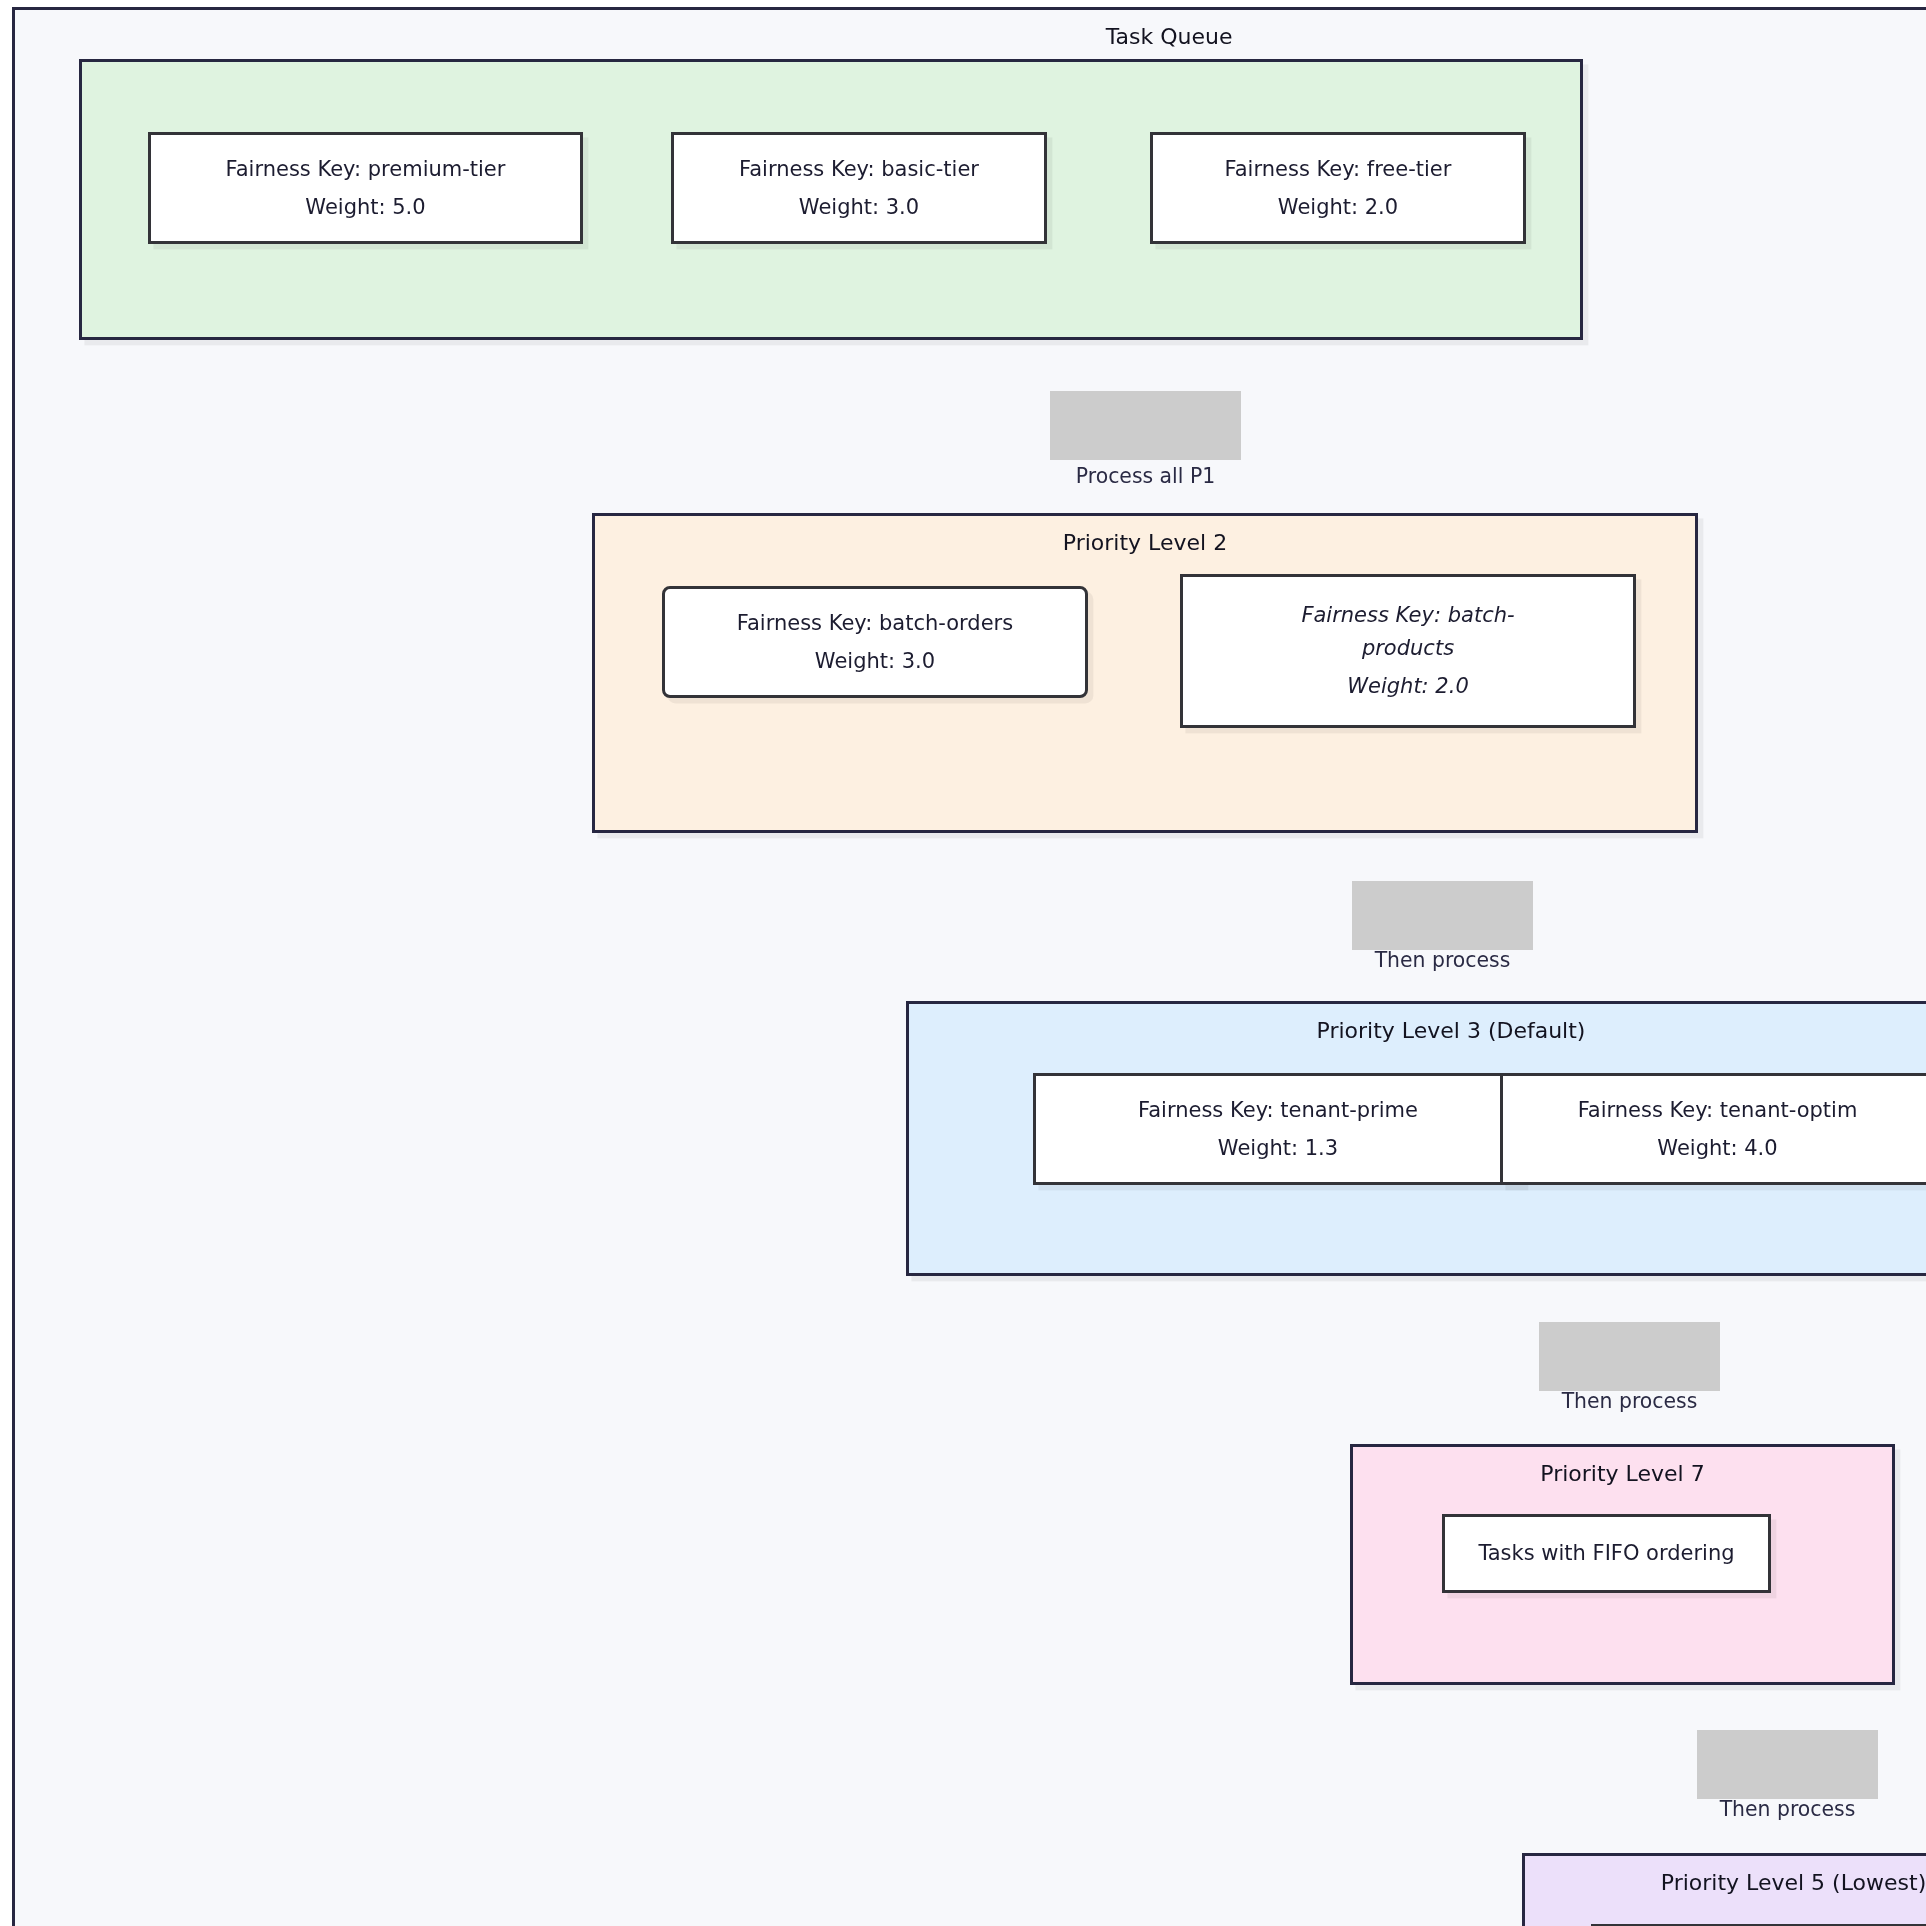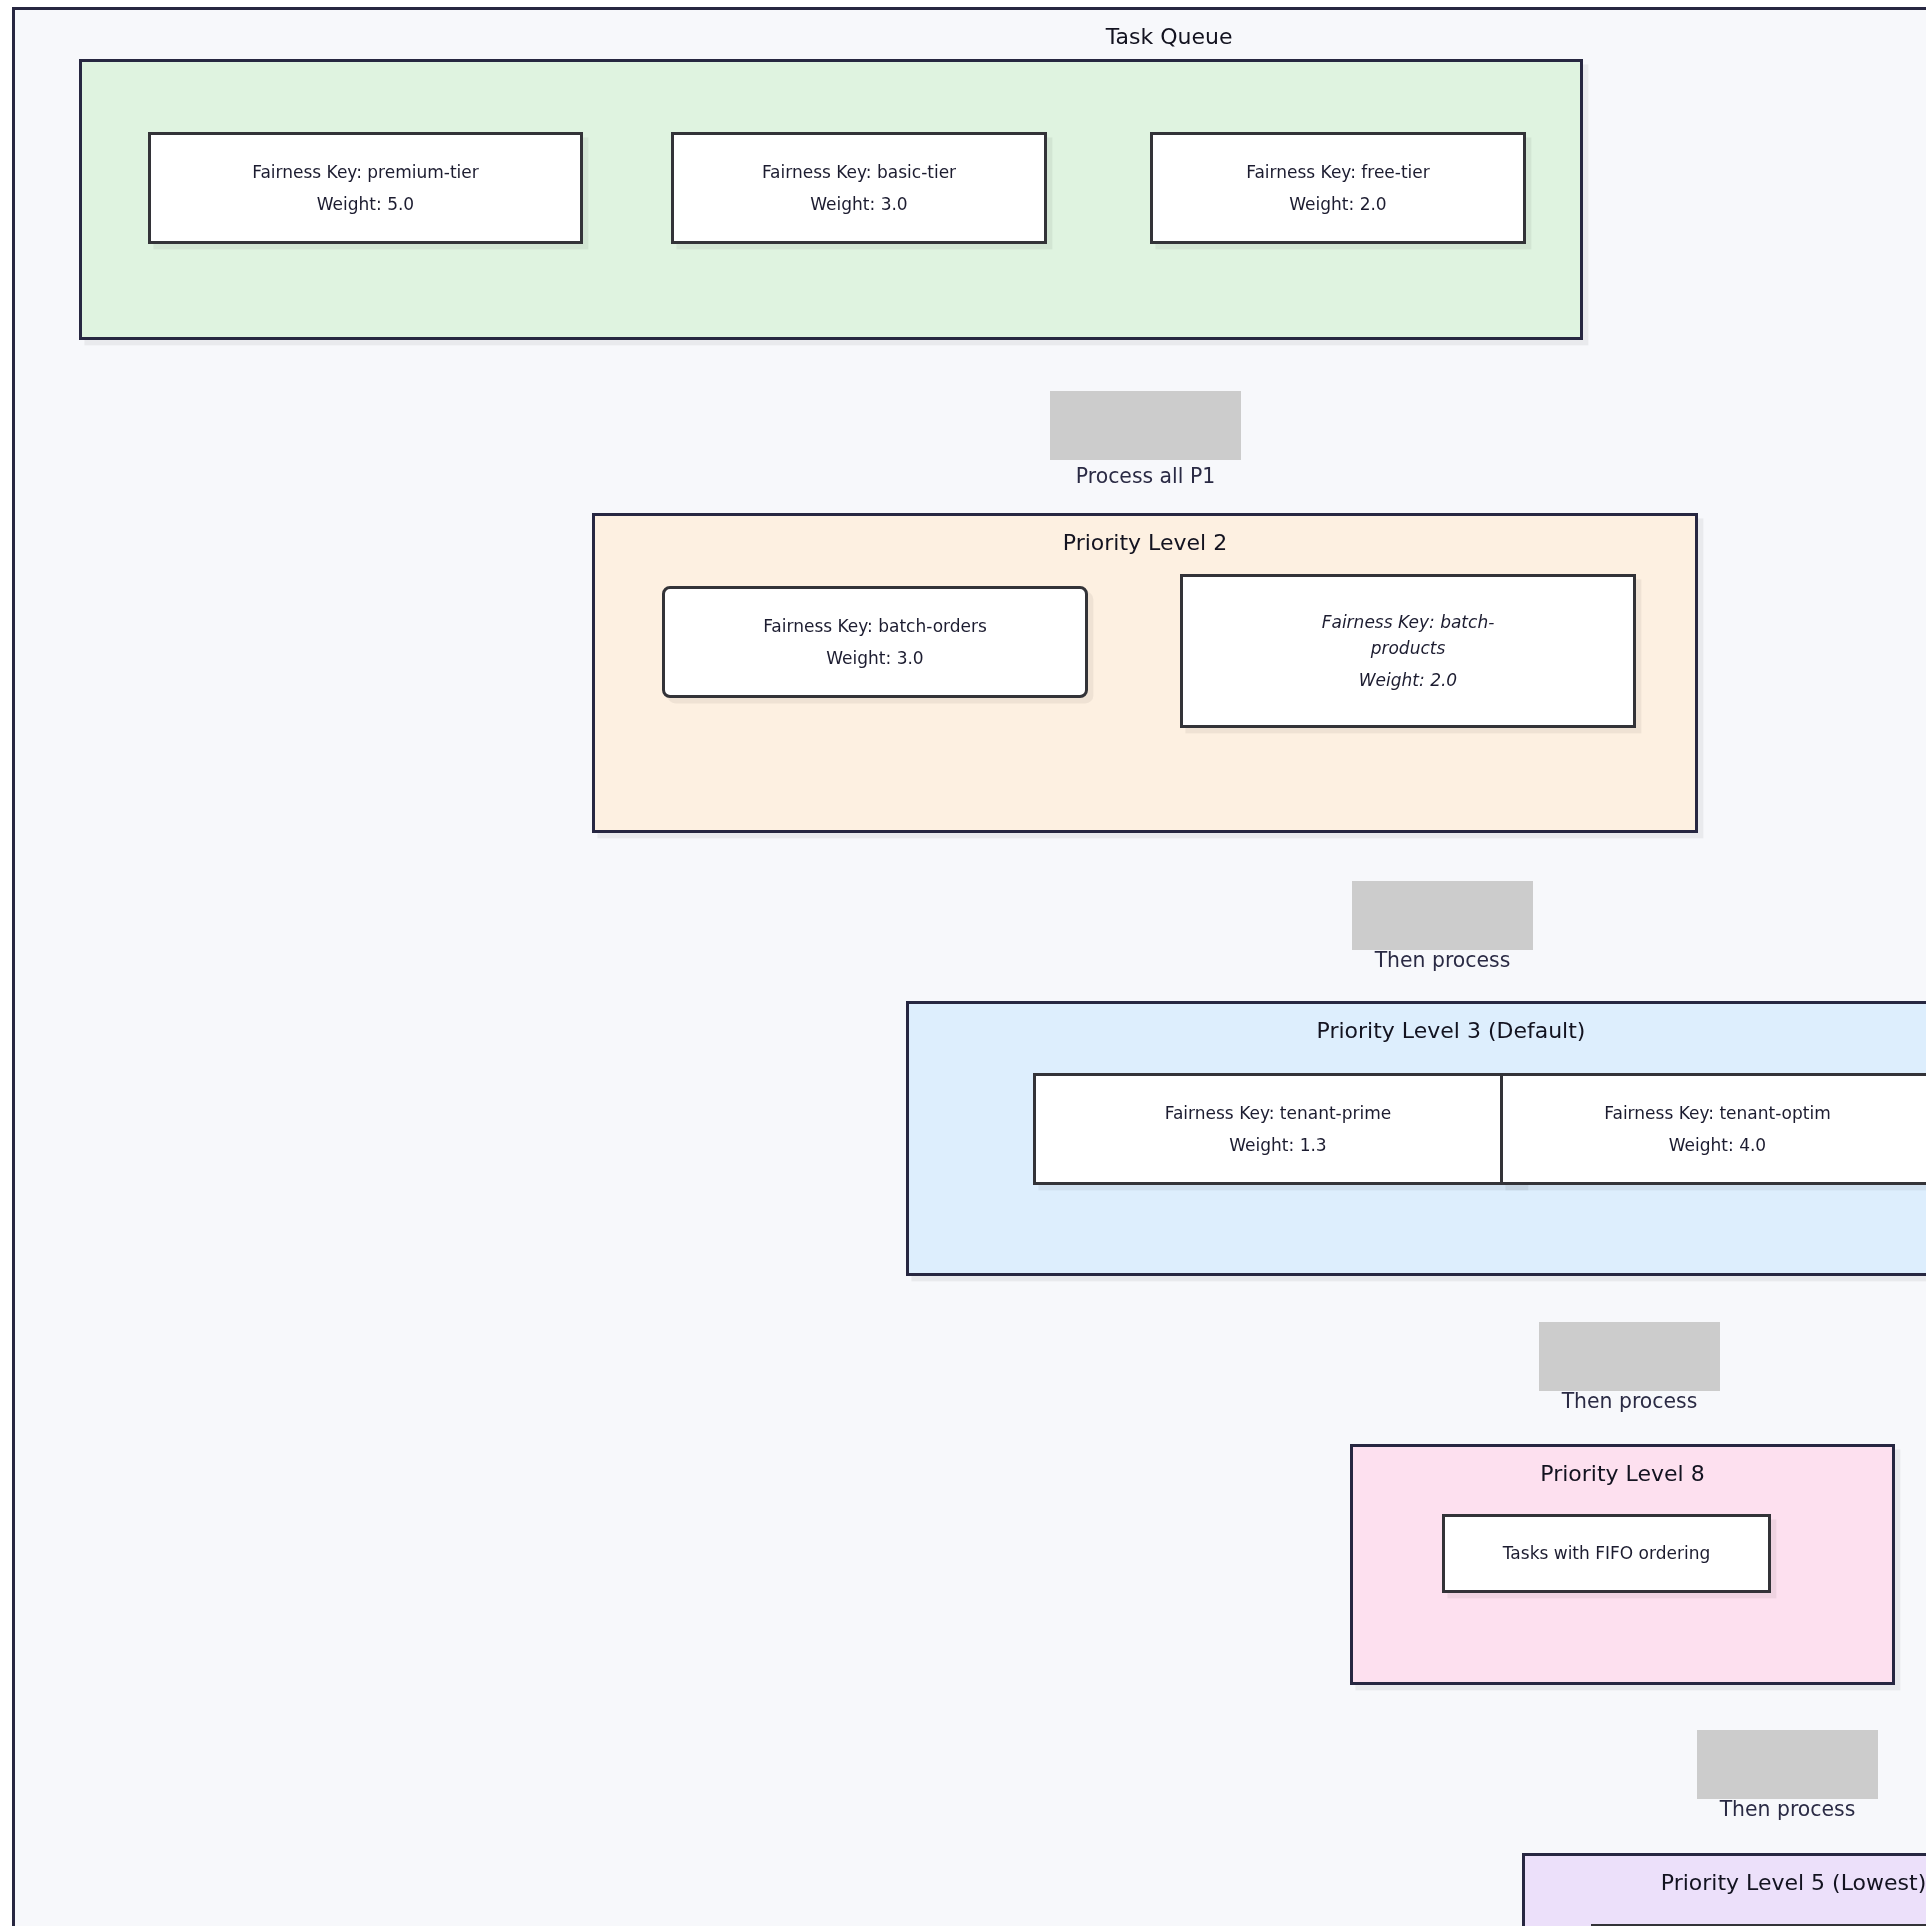--- a/index.html
+++ b/index.html
@@ -17,21 +17,21 @@
   .c-p1{background:#dff3e0;}
   .c-p2{background:#fdf0e1;}
   .c-p3{background:#ddeefd;}
   .c-p4{background:#fde0ef;}
   .c-p5{background:#ece0fa;}
   .c-root{background:#f7f8fb;}
 
   
   .card{position:absolute;box-sizing:border-box;border:3.5px solid #333338;
         background:#ffffff;display:flex;flex-direction:column;align-items:center;
-        justify-content:center;text-align:center;font-size:17px;color:#1c1c30;
+        justify-content:center;text-align:center;font-size:21px;color:#1c1c30;
         line-height:1.55;box-shadow:5.4px 5.4px 0 0 rgba(0,0,0,0.055);}
   .card .l2{margin-top:5.4px;}
 
   
   .edge-label{position:absolute;background:#cccccc;color:#2a2a44;font-size:20.4px;
               line-height:1.42;text-align:center;padding:2.3px 3.9px;white-space:pre;
               font-family:"DejaVu Sans",sans-serif;box-sizing:border-box;}
 
   .root-title{position:absolute;text-align:center;font-size:22px;color:#131320;
               white-space:nowrap;font-family:"DejaVu Sans",sans-serif;}
@@ -128,21 +128,21 @@
     <div>Fairness Key: tenant-optim</div>
     <div class="l2">Weight: 4.0</div>
   </div>
 
   <div class="edge-label" style="left:1539px;top:1322px;width:181px;height:69px;padding-top:7px;">
     <div>Then process</div>
     <div>P3 tasks</div>
   </div>
 
   <div class="cluster c-p4" style="left:1350px;top:1444px;width:545px;height:241px;"></div>
-  <div class="cluster-title" style="left:1350px;top:1461px;width:545px;">Priority Level 8</div>
+  <div class="cluster-title" style="left:1350px;top:1461px;width:545px;">Priority Level 7</div>
 
   <div class="card" style="left:1442px;top:1514px;width:329px;height:79px;">
     <div>Tasks with FIFO ordering</div>
   </div>
 
   <div class="edge-label" style="left:1697px;top:1730px;width:181px;height:69px;padding-top:7px;">
     <div>Then process</div>
     <div>P4 tasks</div>
   </div>
 

